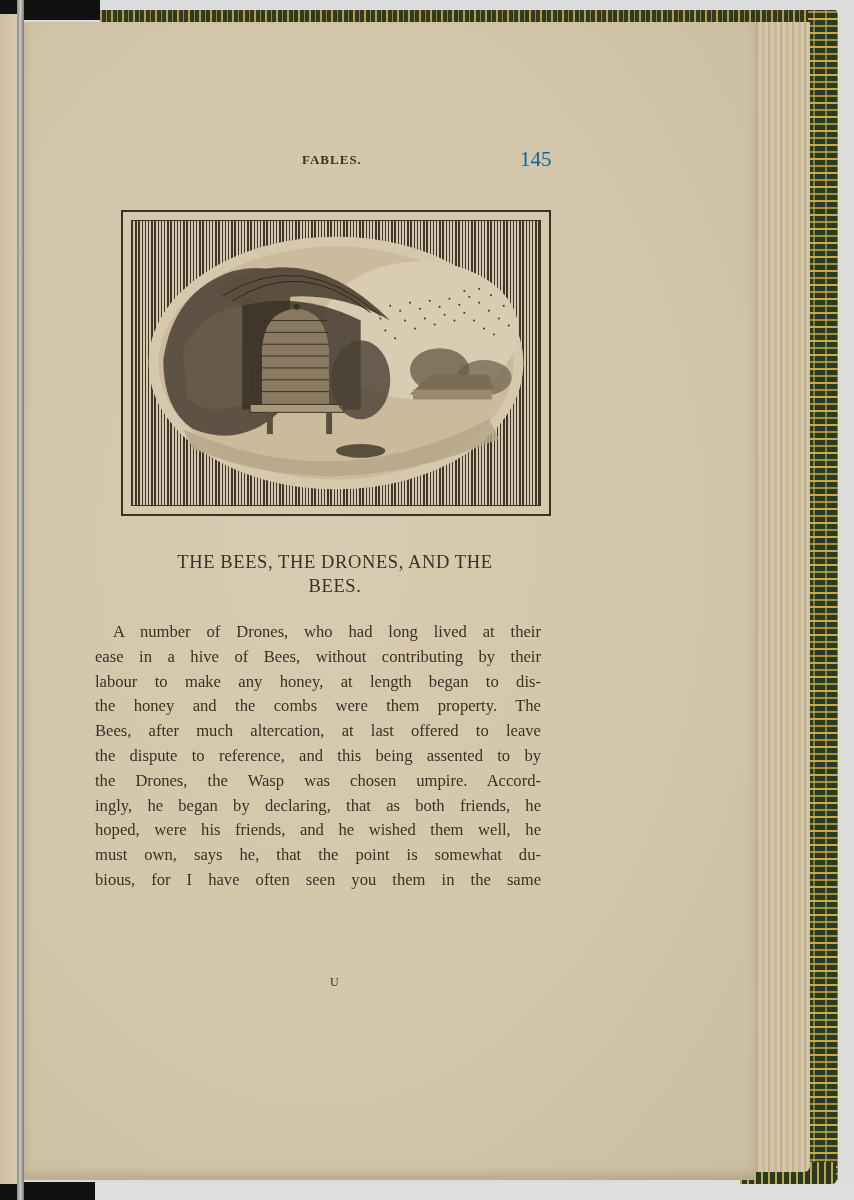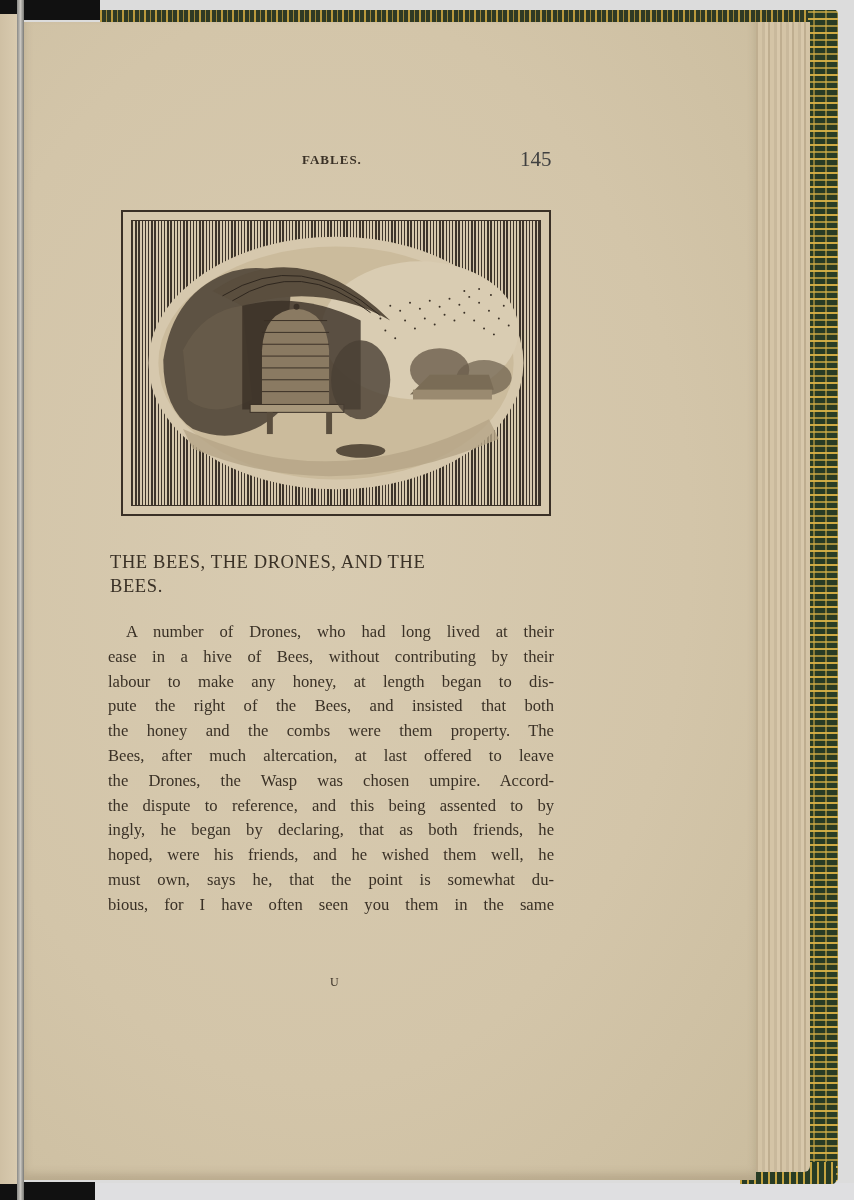--- a/index.html
+++ b/index.html
@@ -54,40 +54,40 @@
       position:absolute; left:24px; top:22px; width:732px; height:1158px;
       background:
         radial-gradient(ellipse at 40% 45%, #d8cbb1 0%, #d3c5a9 60%, #cbbd9f 100%);
       box-shadow: inset 0 -6px 8px rgba(120,100,70,0.25);
     }
     .running-head {
       position:absolute; left:302px; top:152px; font-size:13px; letter-spacing:1px;
       color:#3a3126; font-weight:bold;
     }
     .page-number {
-      position:absolute; left:520px; top:147px; font-size:21px; color:#404040;
+      position:absolute; left:520px; top:147px; font-size:21px; color:#0369a1;
     }
     .illustration {
       position:absolute; left:121px; top:210px; width:430px; height:306px;
       border:2px solid #3a3026; box-sizing:border-box;
       background:#d6c8ad;
     }
     .illustration .inner {
       position:absolute; left:8px; top:8px; right:8px; bottom:8px;
       border:1.5px solid #3a3026;
       background:
         repeating-linear-gradient(90deg, #3d342a 0 1.3px, #d6c8ad 1.3px 3.2px);
     }
     .illustration svg { position:absolute; left:0; top:0; width:100%; height:100%; }
     .title {
-      position:absolute; left:110px; top:550px; width:450px; 
+      position:absolute; left:110px; top:550px; width:450px; text-align:center;
       font-size:18.5px; color:#3a3126; letter-spacing:0.6px; line-height:24px;
     }
     .body-text {
-      position:absolute; left:108px; top:620px; width:446px;
+      position:absolute; left:95px; top:620px; width:446px;
       font-size:16.6px; line-height:24.8px; color:#3a3126;
       text-align:justify;
     }
     .body-text .line { display:block; text-align:justify; text-align-last:justify; white-space:nowrap; height:24.8px; }
     .body-text .line.first { padding-left:18px; }
     .signature {
       position:absolute; left:330px; top:975px; font-size:12px; color:#3a3126;
     }
   </style>
 </head>
@@ -190,24 +190,23 @@
 
 <div class="title">
   <div>THE BEES, THE DRONES, AND THE</div>
   <div>BEES.</div>
 </div>
 
 <div class="body-text">
   <span class="line first">A number of Drones, who had long lived at their</span>
   <span class="line">ease in a hive of Bees, without contributing by their</span>
   <span class="line">labour to make any honey, at length began to dis-</span>
-  <span class="line">pute the right of the Bees, and insisted that both</span>
   <span class="line">the honey and the combs were them property.   The</span>
   <span class="line">Bees, after much altercation, at last offered to leave</span>
+  <span class="line">the dispute to reference, and this being assented to by</span>
   <span class="line">the Drones, the Wasp was chosen umpire.  Accord-</span>
-  <span class="line">the dispute to reference, and this being assented to by</span>
   <span class="line">ingly, he began by declaring, that as both friends, he</span>
   <span class="line">hoped, were his friends, and he wished them well, he</span>
   <span class="line">must own, says he, that the point is somewhat du-</span>
   <span class="line">bious, for I have often seen you them in the same</span>
 </div>
 
 <div class="signature">U</div>
 
 </body></html>

